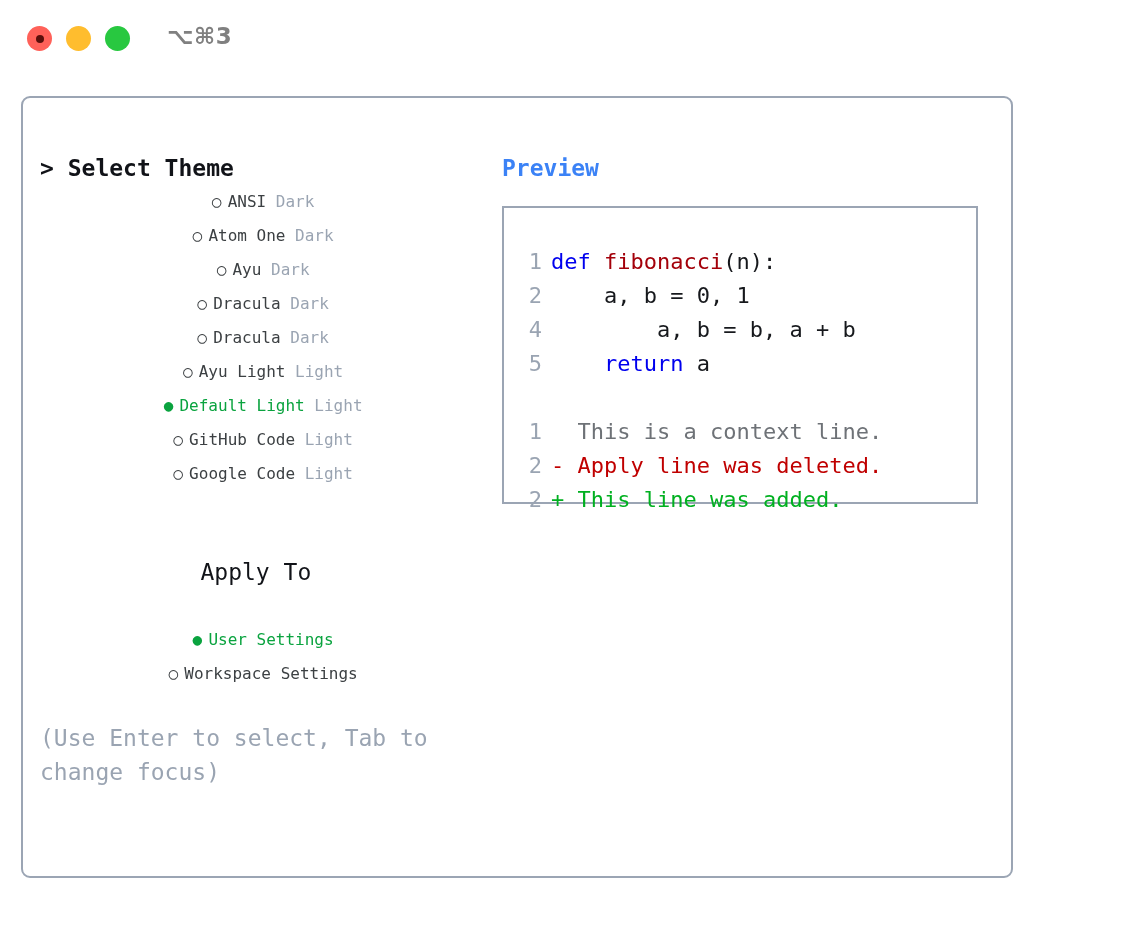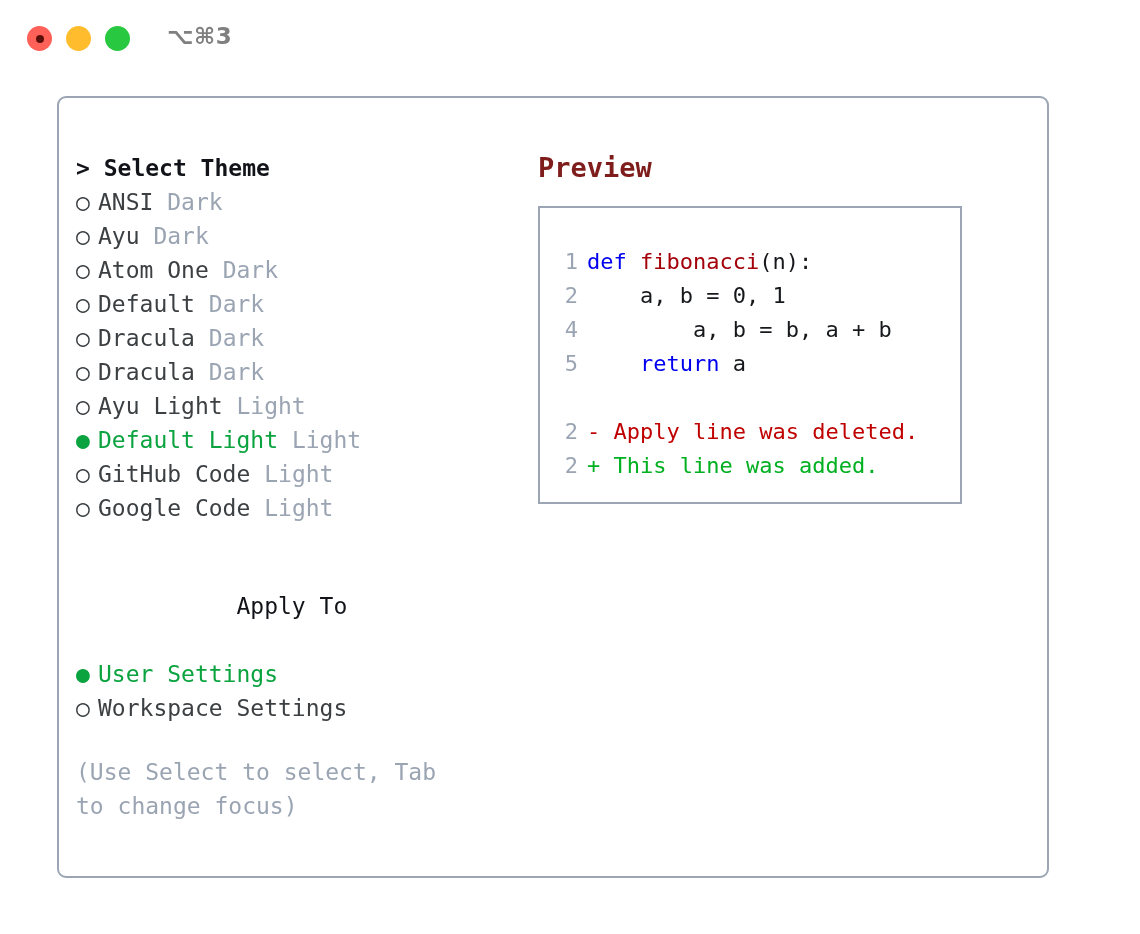--- a/index.html
+++ b/index.html
@@ -73,43 +73,43 @@
   #main-panel {
     position: absolute;
     left: 21px;
     top: 96px;
     width: 992px;
     height: 782px;
     border: 2px solid #9ba5b4;
     border-radius: 9px;
     box-sizing: border-box;
     background: #ffffff;
-    margin-left: 36px;
   }
 
   
   #theme-picker {
     position: absolute;
     left: 17px;
     top: 53px;
     width: 440px;
   }
   #theme-header {
     font-size: 23px;
     font-weight: bold;
     color: #111318;
     line-height: 34px;
     white-space: pre;
   }
   .option-row {
-    font-size: 23px;
+    font-size: 16px;
     line-height: 34px;
     color: #3c4043;
     white-space: pre;
     display: block;
+    text-align: center;
   }
   .marker {
     display: inline-block;
     width: 22px;
   }
   .marker.filled { color: #0aa33f; }
   .marker.hollow { color: #3c4043; }
   .marker.blank  { color: transparent; }
   .opt-name { color: #3c4043; }
   .option-row.selected .opt-name { color: #0aa33f; }
@@ -132,28 +132,28 @@
   }
 
   
   #preview-column {
     position: absolute;
     left: 479px;
     top: 53px;
     width: 490px;
   }
   #preview-title {
-    font-size: 27px;
+    font-size: 23px;
     font-weight: bold;
-    color: #7f1d1d;
+    color: #3b82f6;
     line-height: 34px;
   }
   #preview-box {
     margin-top: 21px;
-    width: 424px;
+    width: 476px;
     height: 298px;
     border: 2px solid #9ba5b4;
     box-sizing: border-box;
     background: #ffffff;
     position: relative;
   }
   #code-area {
     position: absolute;
     left: 12px;
     top: 37px;
@@ -197,54 +197,54 @@
     </div>
     <div id="shortcut-label">⌥⌘3</div>
   </div>
 
   <div id="main-panel">
 
     <div id="theme-picker">
       <div id="theme-header">&gt; Select Theme</div>
       <div id="theme-options">
           <div class="option-row"><span class="marker hollow">○</span><span class="opt-name">ANSI</span> <span class="opt-kind">Dark</span></div>
+          <div class="option-row"><span class="marker hollow">○</span><span class="opt-name">Atom One</span> <span class="opt-kind">Dark</span></div>
           <div class="option-row"><span class="marker hollow">○</span><span class="opt-name">Ayu</span> <span class="opt-kind">Dark</span></div>
-          <div class="option-row"><span class="marker hollow">○</span><span class="opt-name">Atom One</span> <span class="opt-kind">Dark</span></div>
-          <div class="option-row"><span class="marker hollow">○</span><span class="opt-name">Default</span> <span class="opt-kind">Dark</span></div>
           <div class="option-row"><span class="marker hollow">○</span><span class="opt-name">Dracula</span> <span class="opt-kind">Dark</span></div>
           <div class="option-row"><span class="marker hollow">○</span><span class="opt-name">Dracula</span> <span class="opt-kind">Dark</span></div>
           <div class="option-row"><span class="marker hollow">○</span><span class="opt-name">Ayu Light</span> <span class="opt-kind">Light</span></div>
           <div class="option-row selected"><span class="marker filled">●</span><span class="opt-name">Default Light</span> <span class="opt-kind">Light</span></div>
           <div class="option-row"><span class="marker hollow">○</span><span class="opt-name">GitHub Code</span> <span class="opt-kind">Light</span></div>
           <div class="option-row"><span class="marker hollow">○</span><span class="opt-name">Google Code</span> <span class="opt-kind">Light</span></div>
         </div>
 
       <div id="apply-to-group">
         <div id="apply-heading">
           <span class="marker blank">○</span><span>Apply To</span>
         </div>
         <div id="apply-options">
             <div class="option-row selected"><span class="marker filled">●</span><span class="opt-name">User Settings</span></div>
             <div class="option-row"><span class="marker hollow">○</span><span class="opt-name">Workspace Settings</span></div>
           </div>
       </div>
 
-      <div id="hint-text">(Use Select to select, Tab to change focus)</div>
+      <div id="hint-text">(Use Enter to select, Tab to change focus)</div>
     </div>
 
     <div id="preview-column">
       <div id="preview-title">Preview</div>
       <div id="preview-box">
         <div id="code-area">
             <div class="code-line"><span class="ln">1</span><span class="tok-kw">def </span><span class="tok-fn">fibonacci</span><span class="tok-plain">(n):</span></div>
             <div class="code-line"><span class="ln">2</span><span class="tok-plain">    a, b = 0, 1</span></div>
             <div class="code-line"><span class="ln">4</span><span class="tok-plain">        a, b = b, a + b</span></div>
             <div class="code-line"><span class="ln">5</span><span class="tok-plain">    </span><span class="tok-kw">return</span><span class="tok-plain"> a</span></div>
           </div>
         <div id="diff-area">
+            <div class="diff-line"><span class="ln">1</span><span class="diff-ctx"> </span> <span class="diff-ctx">This is a context line.</span></div>
             <div class="diff-line"><span class="ln">2</span><span class="diff-del">-</span> <span class="diff-del">Apply line was deleted.</span></div>
             <div class="diff-line"><span class="ln">2</span><span class="diff-add">+</span> <span class="diff-add">This line was added.</span></div>
           </div>
       </div>
     </div>
 
   </div>
 </div>
 
 </body></html>

